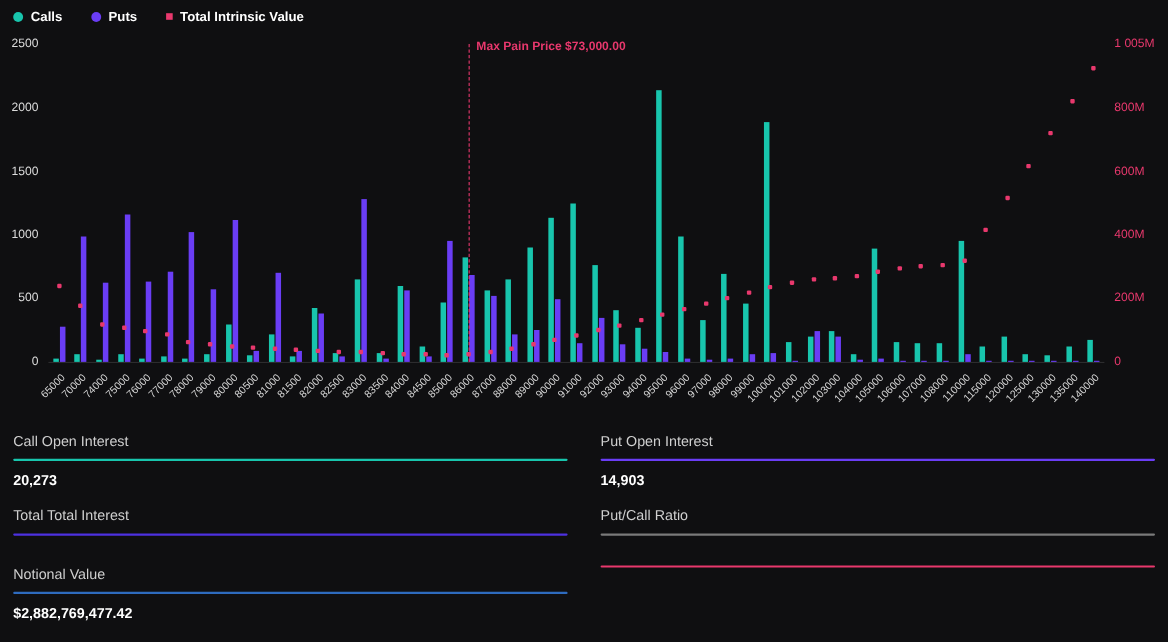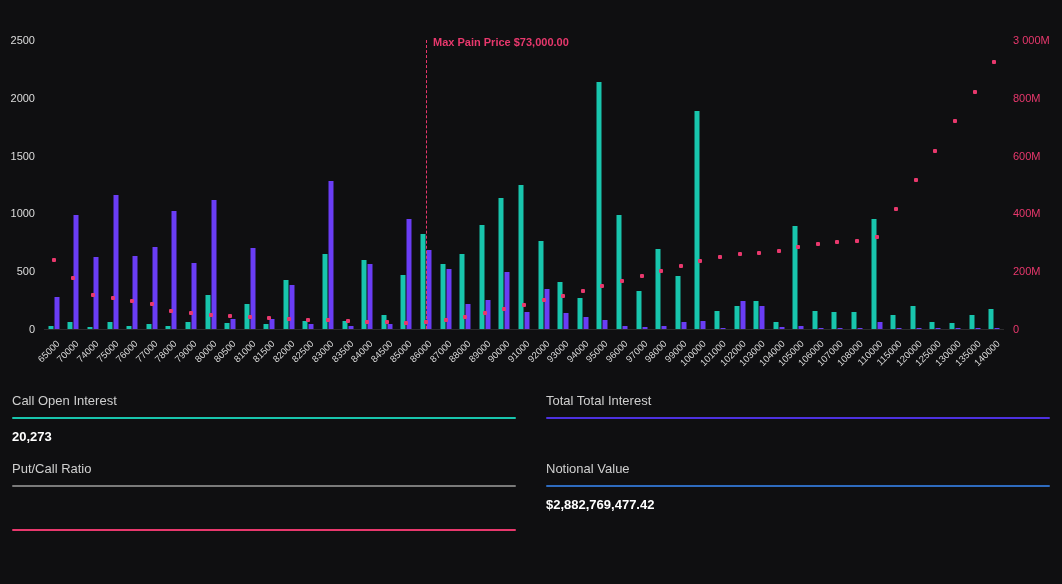--- a/index.html
+++ b/index.html
@@ -34,33 +34,47 @@
   .summary { display:grid; grid-template-columns:1fr 1fr; column-gap:30px; padding:4px 12px 0 12px; }
   .cell { padding:9px 0 8px 0; }
   .cell-label { font-size:13px; color:#cfcfcf; padding-bottom:9px; }
   .cell-line { height:2px; margin-bottom:10px; border-radius:1px; }
   .cell-value { font-size:13px; color:#ffffff; font-weight:bold; }
 </style>
 </head>
 <body>
 
 <div class="chart-section">
+  <div class="legend">
+      <div class="legend-item">
+        <span class="swatch-circle" style="background: rgb(24, 197, 173);"></span>
+        <span>Calls</span>
+      </div>
+      <div class="legend-item">
+        <span class="swatch-circle" style="background: rgb(106, 61, 245);"></span>
+        <span>Puts</span>
+      </div>
+      <div class="legend-item">
+        <span class="swatch-square" style="background: rgb(232, 56, 109);"></span>
+        <span>Total Intrinsic Value</span>
+      </div>
+    </div>
   <div class="plot">
       <span class="tick-left" style="bottom: 0%;">0</span>
       <span class="tick-left" style="bottom: 20%;">500</span>
       <span class="tick-left" style="bottom: 40%;">1000</span>
       <span class="tick-left" style="bottom: 60%;">1500</span>
       <span class="tick-left" style="bottom: 80%;">2000</span>
       <span class="tick-left" style="bottom: 100%;">2500</span>
       <span class="tick-right" style="bottom: 0%; color: rgb(232, 56, 109);">0</span>
       <span class="tick-right" style="bottom: 20%; color: rgb(232, 56, 109);">200M</span>
       <span class="tick-right" style="bottom: 40%; color: rgb(232, 56, 109);">400M</span>
       <span class="tick-right" style="bottom: 60%; color: rgb(232, 56, 109);">600M</span>
       <span class="tick-right" style="bottom: 80%; color: rgb(232, 56, 109);">800M</span>
-      <span class="tick-right" style="bottom: 100%; color: rgb(232, 56, 109);">3 000M</span>
+      <span class="tick-right" style="bottom: 100%; color: rgb(232, 56, 109);">1 005M</span>
       <div class="bar-group" style="left: 1.02041%;">
         <div class="bar" style="height: 1.2%; background: rgb(24, 197, 173);"></div>
         <div class="bar" style="height: 11.2%; background: rgb(106, 61, 245);"></div>
       </div>
       <div class="dot" style="left: 1.02041%; bottom: calc(24% - 2px); background: rgb(232, 56, 109);"></div>
       <div class="bar-group" style="left: 3.06122%;">
         <div class="bar" style="height: 2.4%; background: rgb(24, 197, 173);"></div>
         <div class="bar" style="height: 39.6%; background: rgb(106, 61, 245);"></div>
       </div>
       <div class="dot" style="left: 3.06122%; bottom: calc(17.8% - 2px); background: rgb(232, 56, 109);"></div>
@@ -355,20 +369,25 @@
     </div>
 </div>
 
 <div class="summary">
     <div class="cell">
       <div class="cell-label">Call Open Interest</div>
       <div class="cell-line" style="background: rgb(24, 197, 173);"></div>
       <div class="cell-value">20,273</div>
     </div>
     <div class="cell">
+      <div class="cell-label">Put Open Interest</div>
+      <div class="cell-line" style="background: rgb(106, 61, 245);"></div>
+      <div class="cell-value">14,903</div>
+    </div>
+    <div class="cell">
       <div class="cell-label">Total Total Interest</div>
       <div class="cell-line" style="background: rgb(77, 49, 224);"></div>
     </div>
     <div class="cell">
       <div class="cell-label">Put/Call Ratio</div>
       <div class="cell-line" style="background: rgb(122, 122, 122);"></div>
     </div>
     <div class="cell">
       <div class="cell-label">Notional Value</div>
       <div class="cell-line" style="background: rgb(46, 107, 191);"></div>

